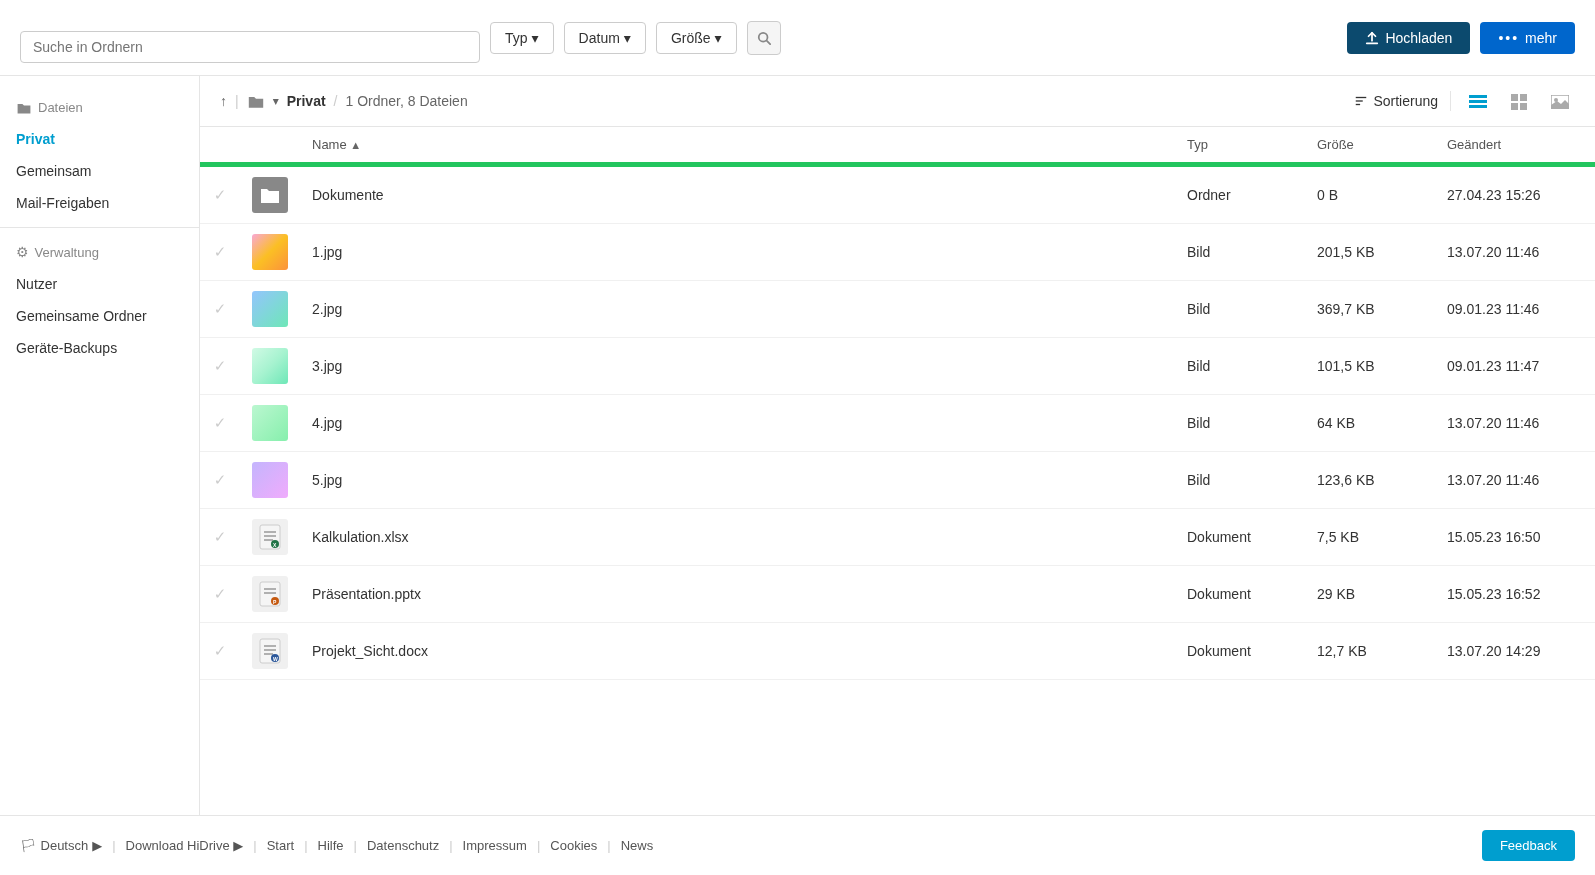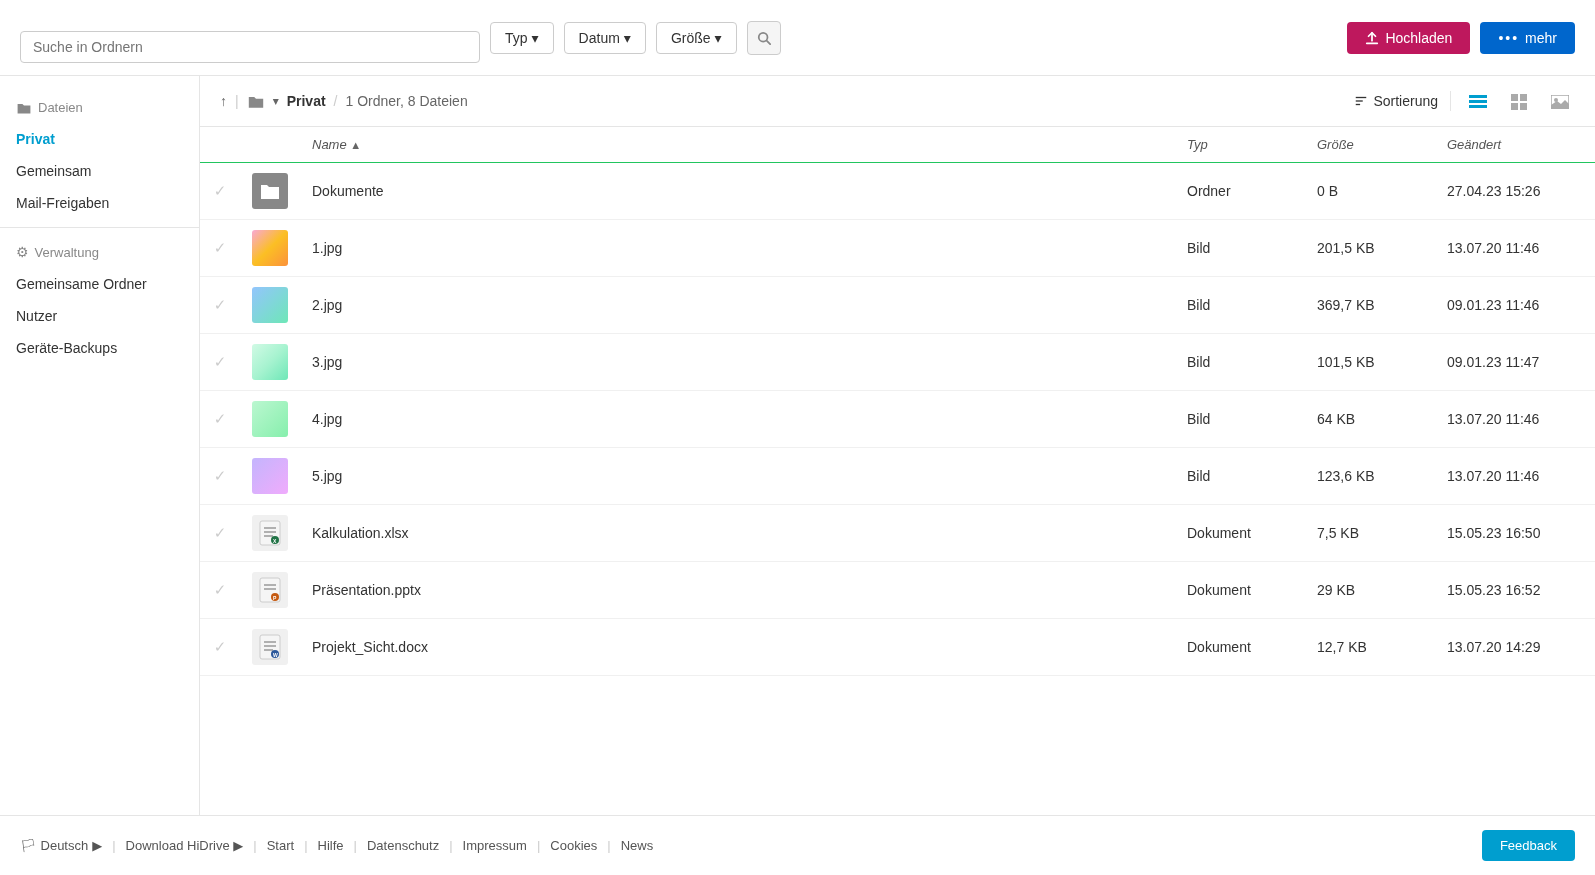--- a/index.html
+++ b/index.html
@@ -15,21 +15,21 @@
     .sidebar-item { padding: 8px 16px; cursor: pointer; color: #333; font-size: 14px; }
     .sidebar-item.active { color: #009ecf; font-weight: 600; }
     .sidebar-divider { border: none; border-top: 1px solid #e5e5e5; margin: 8px 0; }
 
     
     .topbar { display: flex; align-items: center; gap: 10px; padding: 12px 20px; border-bottom: 1px solid #e5e5e5; background: #fff; }
     .search-input { flex: 1; max-width: 460px; padding: 7px 12px; border: 1px solid #ccc; border-radius: 4px; font-size: 14px; outline: none; margin-top: 19px; }
     .filter-btn { display: flex; align-items: center; gap: 4px; padding: 7px 14px; border: 1px solid #ccc; border-radius: 4px; background: #fff; cursor: pointer; font-size: 14px; color: #333; white-space: nowrap; }
     .search-icon-btn { width: 34px; height: 34px; border: 1px solid #ccc; border-radius: 4px; background: #f5f5f5; cursor: pointer; display: flex; align-items: center; justify-content: center; font-size: 14px; color: #666; }
     .spacer { flex: 1; }
-    .upload-btn { display: flex; align-items: center; gap: 6px; padding: 8px 18px; background: #be185d; border: none; border-radius: 4px; color: #fff; cursor: pointer; font-size: 14px; font-weight: 500; }
+    .upload-btn { display: flex; align-items: center; gap: 6px; padding: 8px 18px; background: #0c4a6e; border: none; border-radius: 4px; color: #fff; cursor: pointer; font-size: 14px; font-weight: 500; }
     .more-btn { display: flex; align-items: center; gap: 6px; padding: 8px 18px; background: #0066cc; border: none; border-radius: 4px; color: #fff; cursor: pointer; font-size: 14px; font-weight: 500; }
 
     
     .main-content { flex: 1; overflow-y: auto; padding: 0; }
 
     
     .breadcrumb-bar { display: flex; align-items: center; justify-content: space-between; padding: 12px 20px; border-bottom: 1px solid #e5e5e5; }
     .breadcrumb-left { display: flex; align-items: center; gap: 8px; font-size: 14px; color: #333; }
     .breadcrumb-up { color: #666; cursor: pointer; }
     .breadcrumb-divider { color: #ccc; }
@@ -39,21 +39,21 @@
     .breadcrumb-count { color: #666; }
     .breadcrumb-right { display: flex; align-items: center; gap: 12px; }
     .sort-btn { display: flex; align-items: center; gap: 5px; cursor: pointer; color: #333; font-size: 14px; }
     .view-divider { width: 1px; height: 20px; background: #e5e5e5; }
     .view-btn { cursor: pointer; padding: 4px 6px; border-radius: 3px; color: #009ecf; font-size: 16px; }
     .view-btn.active { color: #009ecf; }
     .view-btn.inactive { color: #999; }
 
     
     .file-table { width: 100%; border-collapse: collapse; }
-    .file-table thead tr { border-bottom: 1px solid #22c55e; font-style: italic; }
+    .file-table thead tr { border-bottom: 5px solid #22c55e; }
     .file-table th { padding: 10px 12px; text-align: left; font-weight: 500; color: #555; font-size: 13px; }
     .file-table td { padding: 10px 12px; border-bottom: 1px solid #f0f0f0; font-size: 14px; vertical-align: middle; }
     .col-check { width: 40px; text-align: center; }
     .col-icon { width: 50px; }
     .col-name { flex: 1; }
     .col-type { width: 130px; }
     .col-size { width: 130px; }
     .col-modified { width: 160px; }
     .check-cell { text-align: center; color: #ccc; font-size: 16px; }
     .file-icon { width: 36px; height: 36px; border-radius: 3px; display: flex; align-items: center; justify-content: center; overflow: hidden; }
@@ -131,24 +131,24 @@
     </div>
     <div class="sidebar-item">
       <span>Mail-Freigaben</span>
     </div>
     <hr class="sidebar-divider">
     <div class="sidebar-section-title">
       <span class="gear-icon">⚙</span>
       <span>Verwaltung</span>
     </div>
     <div class="sidebar-item">
+      <span>Nutzer</span>
+    </div>
+    <div class="sidebar-item">
       <span>Gemeinsame Ordner</span>
-    </div>
-    <div class="sidebar-item">
-      <span>Nutzer</span>
     </div>
     <div class="sidebar-item">
       <span>Geräte-Backups</span>
     </div>
   </div>
 
   <div class="main-content">
 
     <div class="breadcrumb-bar">
       <div class="breadcrumb-left">

